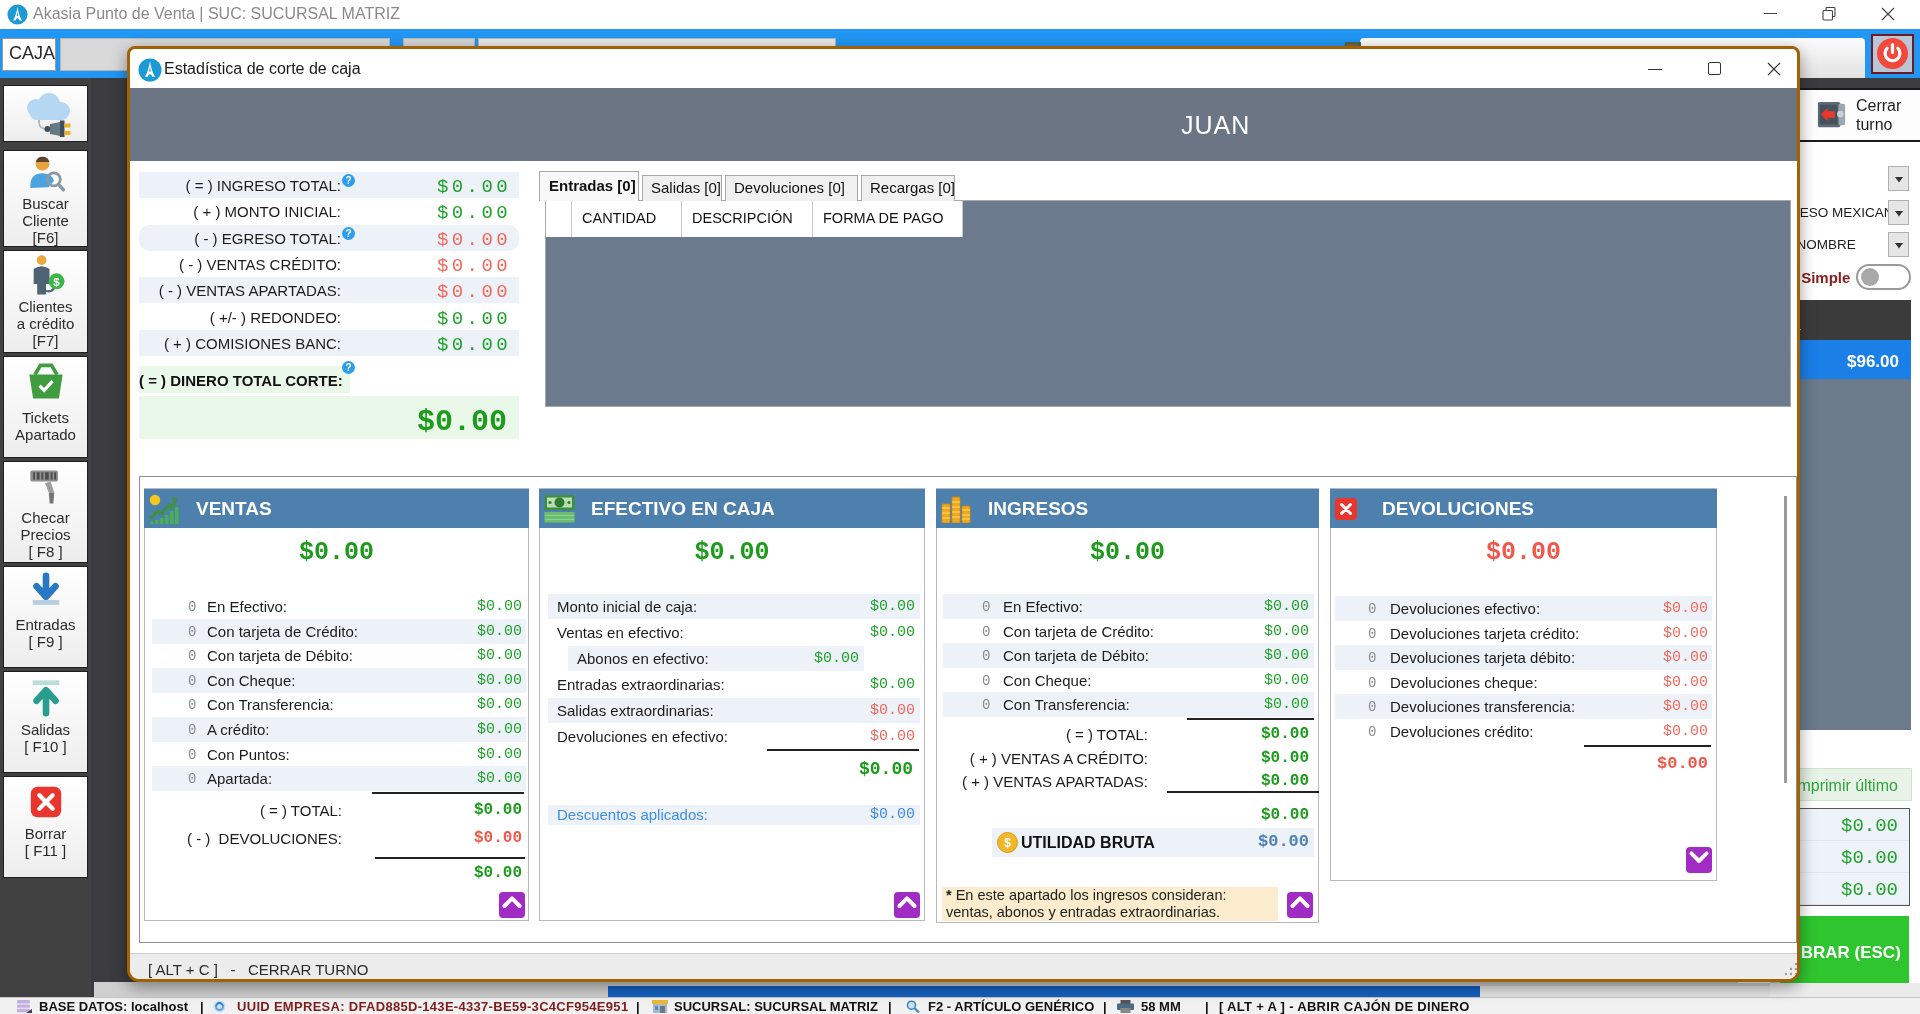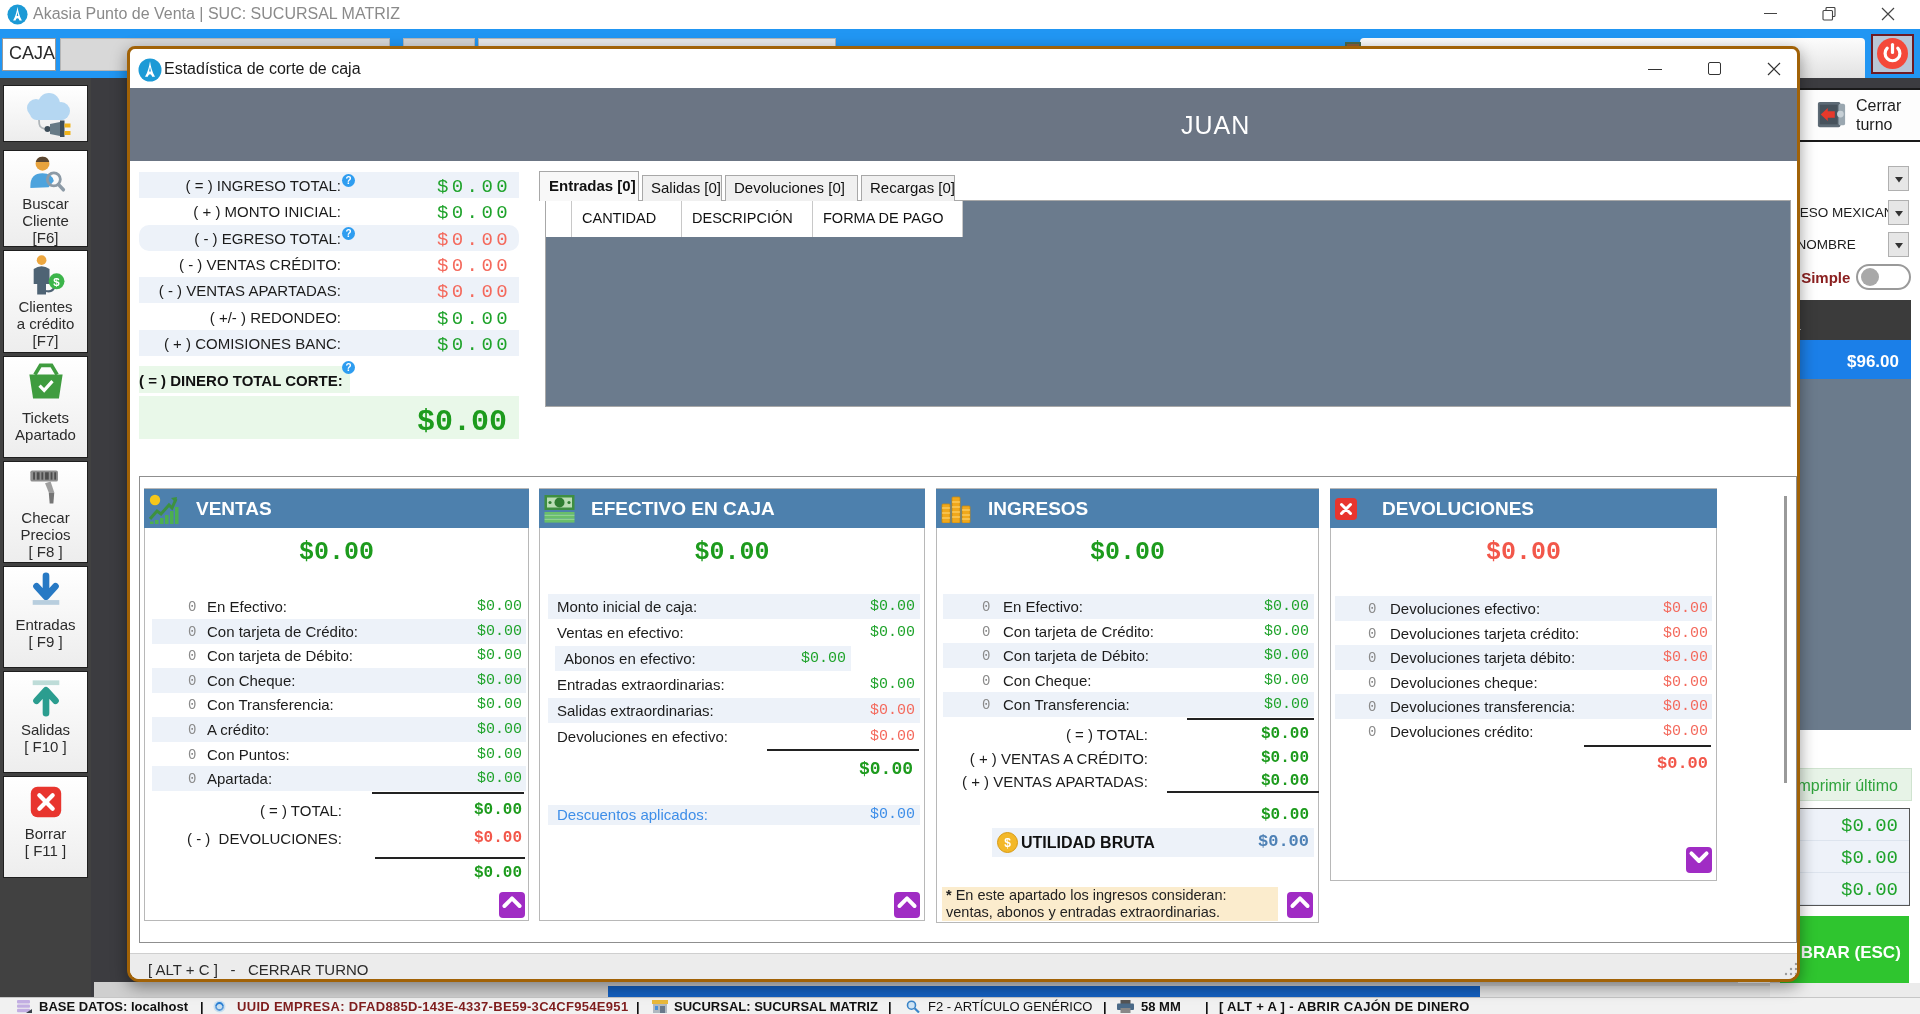--- a/index.html
+++ b/index.html
@@ -222,21 +222,21 @@
       <rect x="1" y="4" width="14" height="9" fill="#b0b8c0"></rect>
       <rect x="3" y="6" width="3" height="4" fill="#4a90d8"></rect>
       <rect x="8" y="6" width="5" height="7" fill="#68788a"></rect>
     </svg>
     <div class="abs" style="left:674px;top:1px;font-size:13px;font-weight:bold;color:#111;letter-spacing:0;">SUCURSAL: SUCURSAL MATRIZ</div>
     <div class="abs" style="left:888px;top:1px;font-size:13px;font-weight:bold;color:#111;letter-spacing:0;">|</div>
     <svg class="abs" style="left:906px;top:2px" width="14" height="13" viewBox="0 0 14 13">
       <circle cx="5.5" cy="5.2" r="4" fill="#cfe4f4" stroke="#3a84c8" stroke-width="1.6"></circle>
       <path d="M8.6 8.2 L13 12.5" stroke="#3a84c8" stroke-width="2.2"></path>
     </svg>
-    <div class="abs" style="left:928px;top:1px;font-size:13px;font-weight:normal;color:#111;letter-spacing:0;">F2 - ARTÍCULO GENÉRICO</div>
+    <div class="abs" style="left:928px;top:1px;font-size:13px;font-weight:bold;color:#111;letter-spacing:0;">F2 - ARTÍCULO GENÉRICO</div>
     <div class="abs" style="left:1103px;top:1px;font-size:13px;font-weight:bold;color:#111;letter-spacing:0;">|</div>
     <svg class="abs" style="left:1117px;top:2px" width="17" height="13" viewBox="0 0 17 13">
       <rect x="3.5" y="0" width="10" height="4" fill="#555"></rect>
       <rect x="0" y="3.5" width="17" height="6.5" rx="1" fill="#4a6a88"></rect>
       <rect x="3.5" y="8" width="10" height="5" fill="#888"></rect>
     </svg>
     <div class="abs" style="left:1141px;top:1px;font-size:13px;font-weight:bold;color:#111;letter-spacing:0;">58 MM</div>
     <div class="abs" style="left:1205px;top:1px;font-size:13px;font-weight:bold;color:#111;letter-spacing:0;">|</div>
     <div class="abs" style="left:1219px;top:1px;font-size:13px;font-weight:bold;color:#111;letter-spacing:0.3px;">[ ALT + A ] - ABRIR CAJÓN DE DINERO</div>
   </div>
@@ -416,21 +416,21 @@
       </div>
       <div class="abs mono" style="left:399px;top:61px;width:386px;text-align:center;font-size:25px;font-weight:bold;color:#1d9b1d;">$0.00</div>
       <div class="abs" style="left:408px;top:117px;width:372px;height:25px;background:#edf2f9;">
         <div class="abs" style="left:9px;top:4px;font-size:15px;color:#1c1c1c;">Monto inicial de caja:</div>
         <div class="abs mono green" style="right:5px;top:4px;font-size:15px;">$0.00</div>
       </div>
       <div class="abs" style="left:408px;top:143px;width:372px;height:25px;text-align:center;">
         <div class="abs" style="left:9px;top:4px;font-size:15px;color:#1c1c1c;">Ventas en efectivo:</div>
         <div class="abs mono green" style="right:5px;top:4px;font-size:15px;">$0.00</div>
       </div>
-      <div class="abs" style="left:415px;top:169px;width:296px;height:25px;background:#edf2f9;">
+      <div class="abs" style="left:428px;top:169px;width:296px;height:25px;background:#edf2f9;">
         <div class="abs" style="left:9px;top:4px;font-size:15px;color:#1c1c1c;">Abonos en efectivo:</div>
         <div class="abs mono green" style="right:5px;top:4px;font-size:15px;">$0.00</div>
       </div>
       <div class="abs" style="left:408px;top:195px;width:372px;height:25px;">
         <div class="abs" style="left:9px;top:4px;font-size:15px;color:#1c1c1c;">Entradas extraordinarias:</div>
         <div class="abs mono green" style="right:5px;top:4px;font-size:15px;">$0.00</div>
       </div>
       <div class="abs" style="left:408px;top:221px;width:372px;height:25px;background:#edf2f9;">
         <div class="abs" style="left:9px;top:4px;font-size:15px;color:#1c1c1c;">Salidas extraordinarias:</div>
         <div class="abs mono red" style="right:5px;top:4px;font-size:15px;">$0.00</div>

